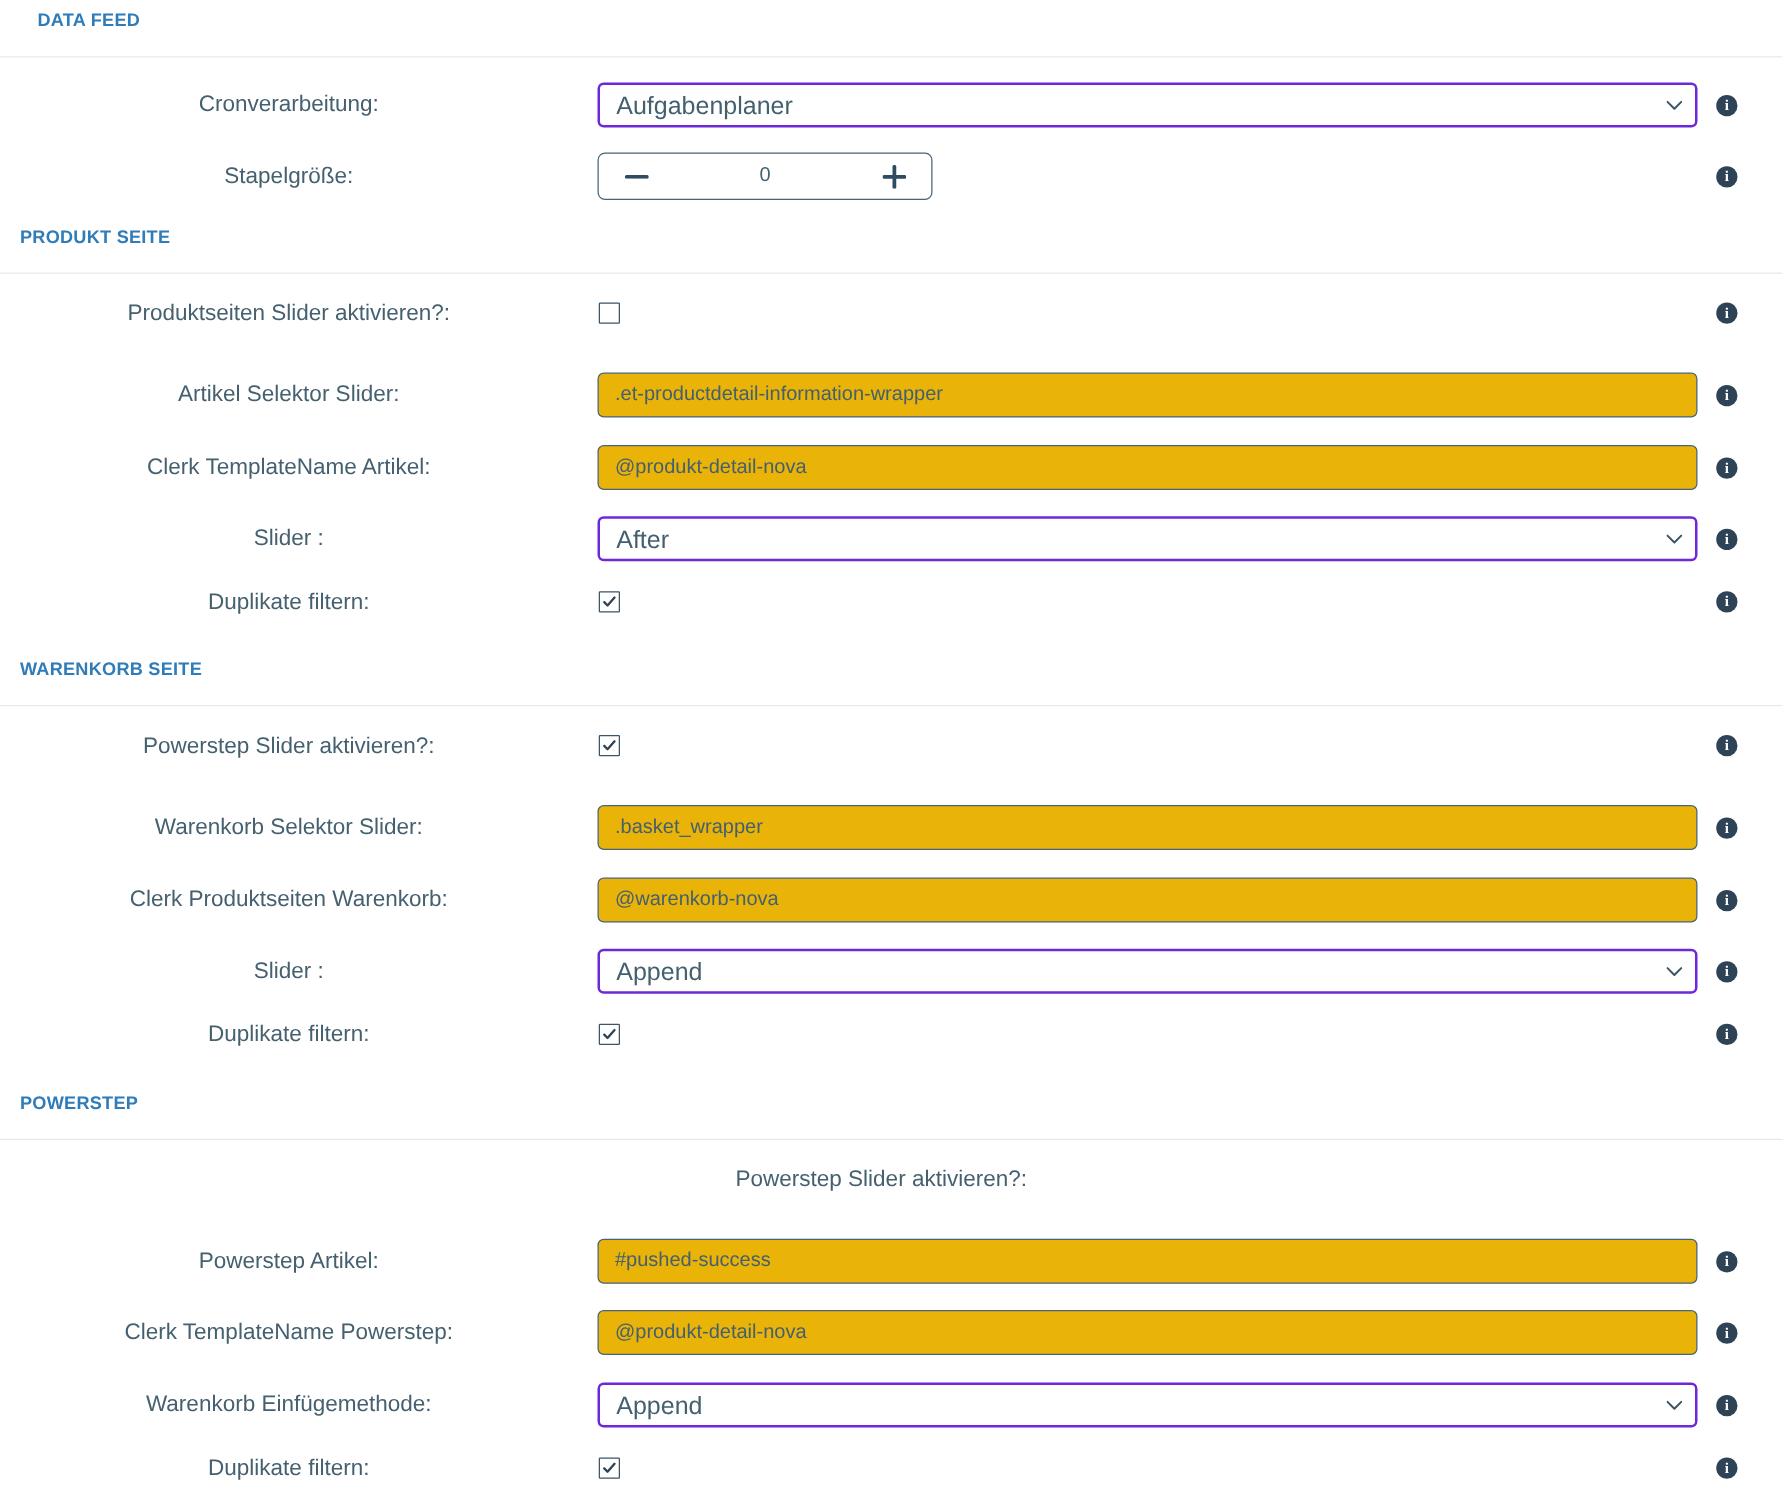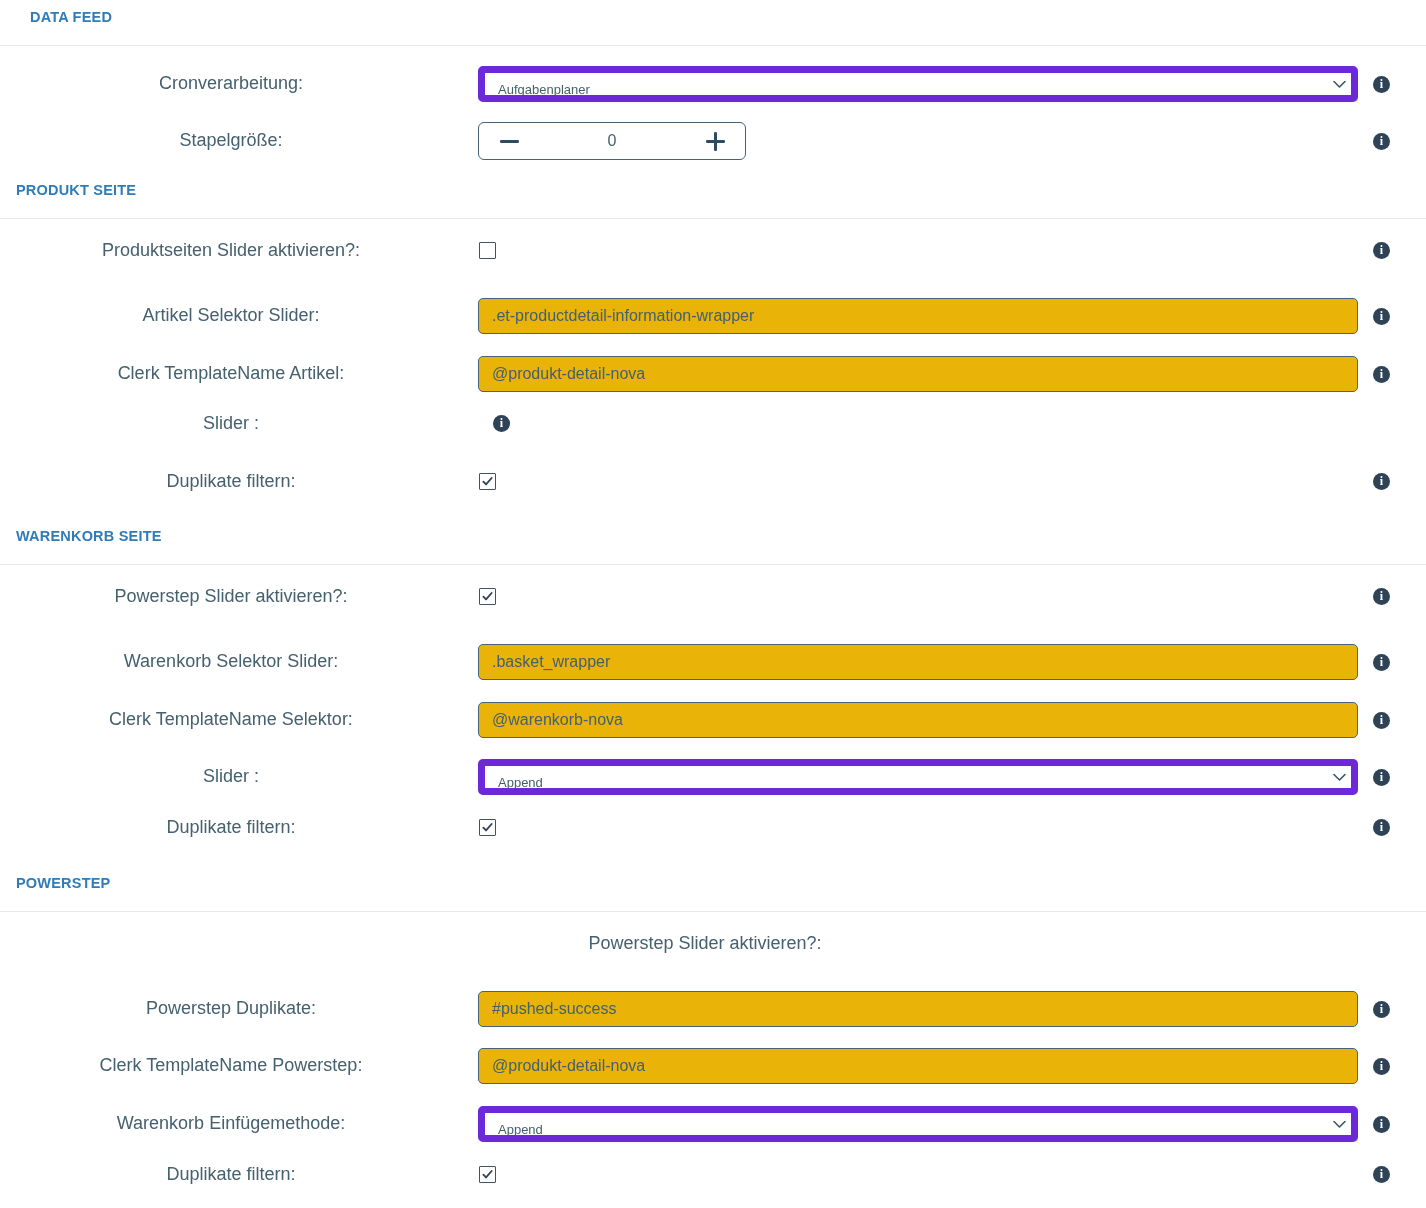--- a/index.html
+++ b/index.html
@@ -92,26 +92,26 @@
   
   .sel-wrap {
     position: relative;
     width: 880px;
     height: 36px;
   }
   .sel {
     width: 880px;
     height: 36px;
     box-sizing: border-box;
-    border: 7px solid #6d28d9;
+    border: 2px solid #6d28d9;
     border-radius: 5px;
     background: #ffffff;
     color: #44606f;
     font-family: "Liberation Sans", sans-serif;
-    font-size: 13px;
+    font-size: 20px;
     padding: 0 34px 0 13px;
     outline: none;
     -webkit-appearance: none;
     -moz-appearance: none;
     appearance: none;
     line-height: 34px;
   }
   .sel-chevron {
     position: absolute;
     right: 12px;
@@ -269,20 +269,27 @@
         <input class="txt" type="text" value="@produkt-detail-nova" placeholder="" style="">
       </div>
       <div class="info-cell">
         <span class="info-icon" title="info">
           <span>i</span>
         </span>
       </div>
     </div>
     <div class="row" style="position:absolute;left:0;top:413px;">
       <div class="label">Slider :</div>
+      <div class="field">
+        <div class="sel-wrap"><select class="sel"><option selected="">After</option><option>Append</option><option>Before</option><option>Prepend</option></select><span class="sel-chevron">
+            <svg width="13" height="9" viewBox="0 0 13 9" fill="none" xmlns="http://www.w3.org/2000/svg">
+              <path d="M1 1.5 L6.5 7 L12 1.5" stroke="#3d5566" stroke-width="1.6" stroke-linecap="round" stroke-linejoin="round"></path>
+            </svg>
+          </span></div>
+      </div>
       <div class="info-cell">
         <span class="info-icon" title="info">
           <span>i</span>
         </span>
       </div>
     </div>
     <div class="row" style="position:absolute;left:0;top:471px;">
       <div class="label">Duplikate filtern:</div>
       <div class="field">
         <span class="cbx on" role="checkbox" aria-checked="true">
@@ -323,21 +330,21 @@
       <div class="field">
         <input class="txt" type="text" value=".basket_wrapper" placeholder="" style="">
       </div>
       <div class="info-cell">
         <span class="info-icon" title="info">
           <span>i</span>
         </span>
       </div>
     </div>
     <div class="row" style="position:absolute;left:0;top:702px;">
-      <div class="label">Clerk TemplateName Selektor:</div>
+      <div class="label">Clerk Produktseiten Warenkorb:</div>
       <div class="field">
         <input class="txt" type="text" value="@warenkorb-nova" placeholder="" style="">
       </div>
       <div class="info-cell">
         <span class="info-icon" title="info">
           <span>i</span>
         </span>
       </div>
     </div>
     <div class="row" style="position:absolute;left:0;top:759px;">
@@ -385,21 +392,21 @@
           </span>
         </span>
       </div>
       <div class="info-cell">
         <span class="info-icon" title="info">
           <span>i</span>
         </span>
       </div>
     </div>
     <div class="row" style="position:absolute;left:0;top:991px;">
-      <div class="label">Powerstep Duplikate:</div>
+      <div class="label">Powerstep Artikel:</div>
       <div class="field">
         <input class="txt" type="text" value="#pushed-success" placeholder="" style="">
       </div>
       <div class="info-cell">
         <span class="info-icon" title="info">
           <span>i</span>
         </span>
       </div>
     </div>
     <div class="row" style="position:absolute;left:0;top:1048px;">

